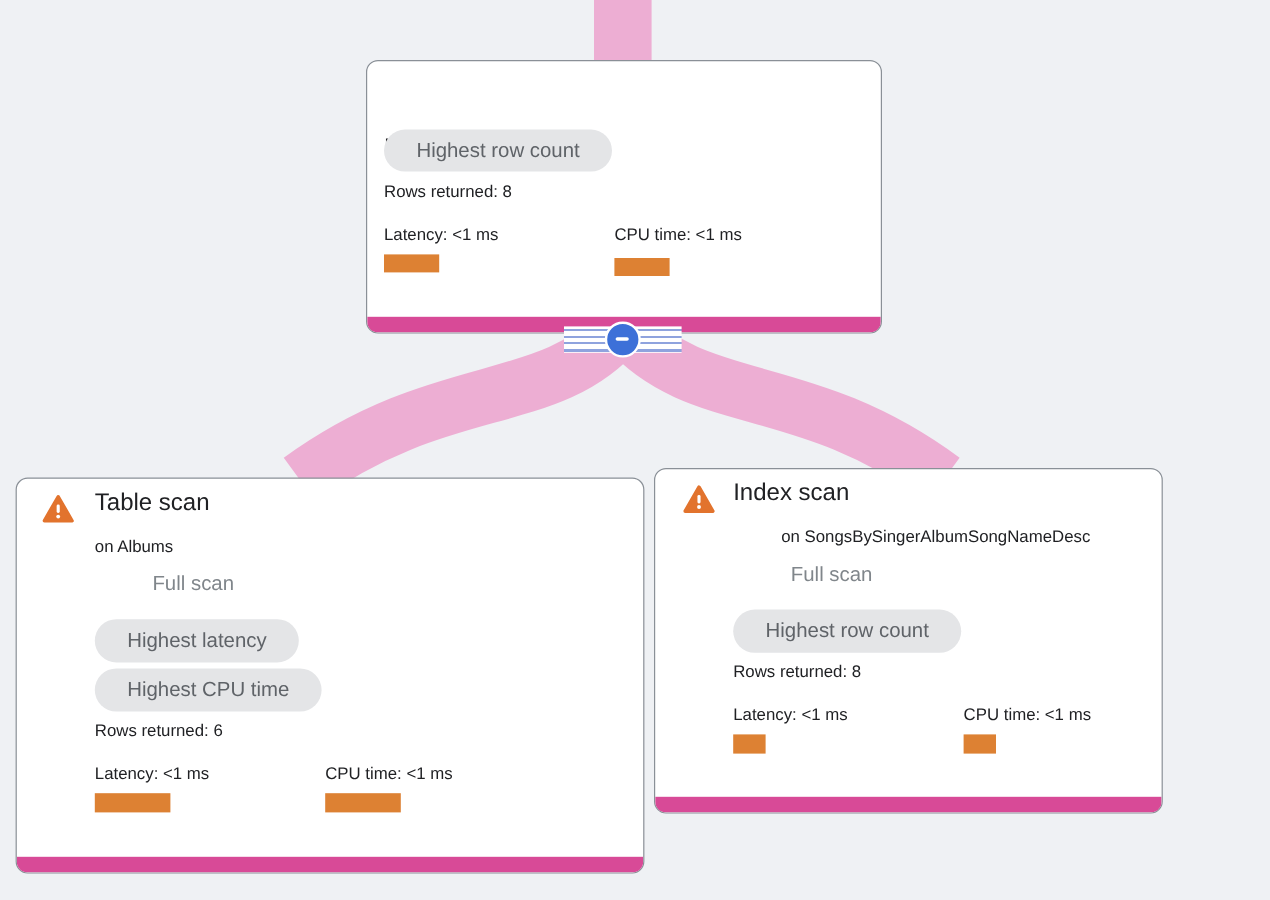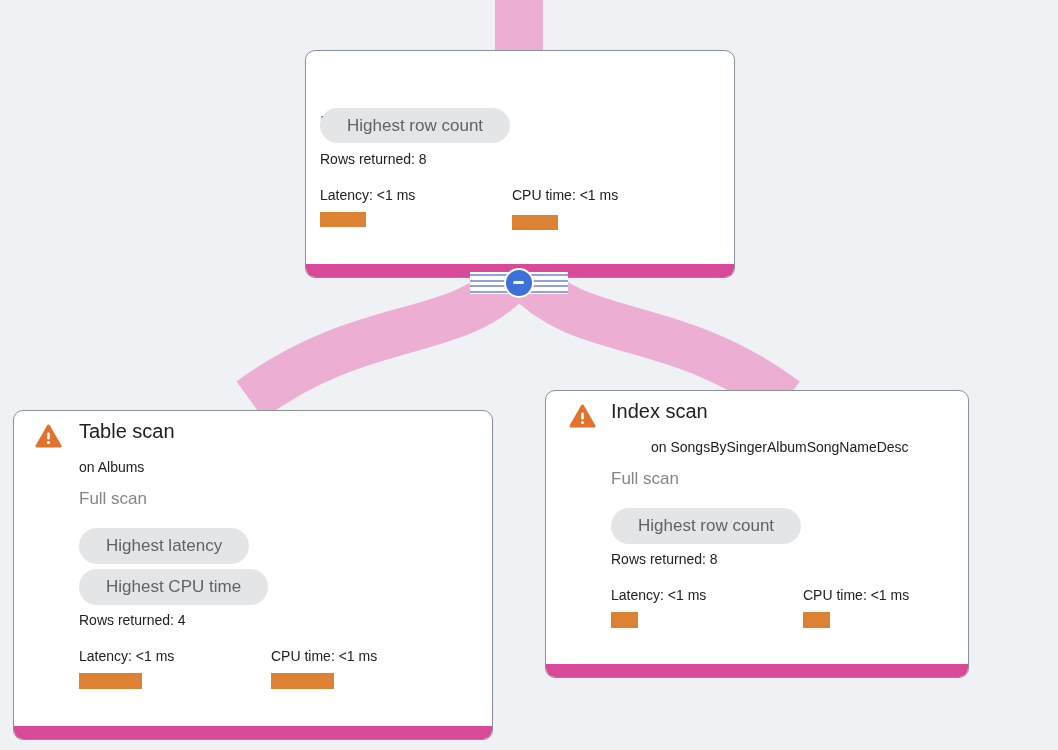--- a/index.html
+++ b/index.html
@@ -46,20 +46,21 @@
     position: absolute;
     font-size: 14px;
     color: #202124;
     white-space: nowrap;
   }
   .node-subtext {
     position: absolute;
     font-size: 17px;
     color: #80868b;
     white-space: nowrap;
+    margin-left: 48px;
   }
   .badge {
     position: absolute;
     height: 35px;
     line-height: 35px;
     padding: 0 27px;
     border-radius: 18px;
     background: #e4e5e7;
     color: #5f6368;
     font-size: 17px;
@@ -135,32 +136,32 @@
   <div class="metric-bar" style="left: 14px; top: 161px; height: 15px; width: 46px;"></div>
   <div class="metric-bar" style="left: 206px; top: 164px; height: 15px; width: 46px;"></div>
   <div class="accent"></div>
 </div>
 
 <div class="collapse-band"></div>
 <div class="collapse-button">
   <div class="minus-glyph"></div>
 </div>
 
-<div class="card" style="left:13px; top:410px; width:480px; height:330px;text-decoration:underline;">
+<div class="card" style="left:13px; top:398px; width:524px; height:330px;text-decoration:underline;">
   <svg class="warning-icon" style="left:21px; top:13px;" viewBox="0 0 27 24">
     <path d="M13.5 2 L25 22 H2 Z" fill="#e2732d" stroke="#e2732d" stroke-width="3" stroke-linejoin="round"></path>
     <rect x="12.2" y="8.5" width="2.6" height="7" rx="1.2" fill="#ffffff"></rect>
     <circle cx="13.5" cy="18.5" r="1.6" fill="#ffffff"></circle>
   </svg>
   <div class="node-title" style="left:65px; top:9px;">Table scan</div>
   <div class="node-text" style="left:65px; top:48px;">on Albums</div>
   <div class="node-subtext" style="left:65px; top:78px;">Full scan</div>
   <div class="badge" style="left:65px; top:117px; height:36px; line-height:36px;">Highest latency</div>
   <div class="badge" style="left:65px; top:158px; height:36px; line-height:36px;">Highest CPU time</div>
-  <div class="node-text" style="left:65px; top:201px;">Rows returned: 4</div>
+  <div class="node-text" style="left:65px; top:201px;">Rows returned: 6</div>
   <div class="node-text" style="left:65px; top:237px;">Latency: &lt;1 ms</div>
   <div class="node-text" style="left:257px; top:237px;">CPU time: &lt;1 ms</div>
   <div class="metric-bar" style="left: 65px; top: 262px; width: 63px;"></div>
   <div class="metric-bar" style="left: 257px; top: 262px; width: 63px;"></div>
   <div class="accent"></div>
 </div>
 
 <div class="card" style="left:545px; top:390px; width:424px; height:288px;">
   <svg class="warning-icon" style="left:23px; top:13px;" viewBox="0 0 27 24">
     <path d="M13.5 2 L25 22 H2 Z" fill="#e2732d" stroke="#e2732d" stroke-width="3" stroke-linejoin="round"></path>

